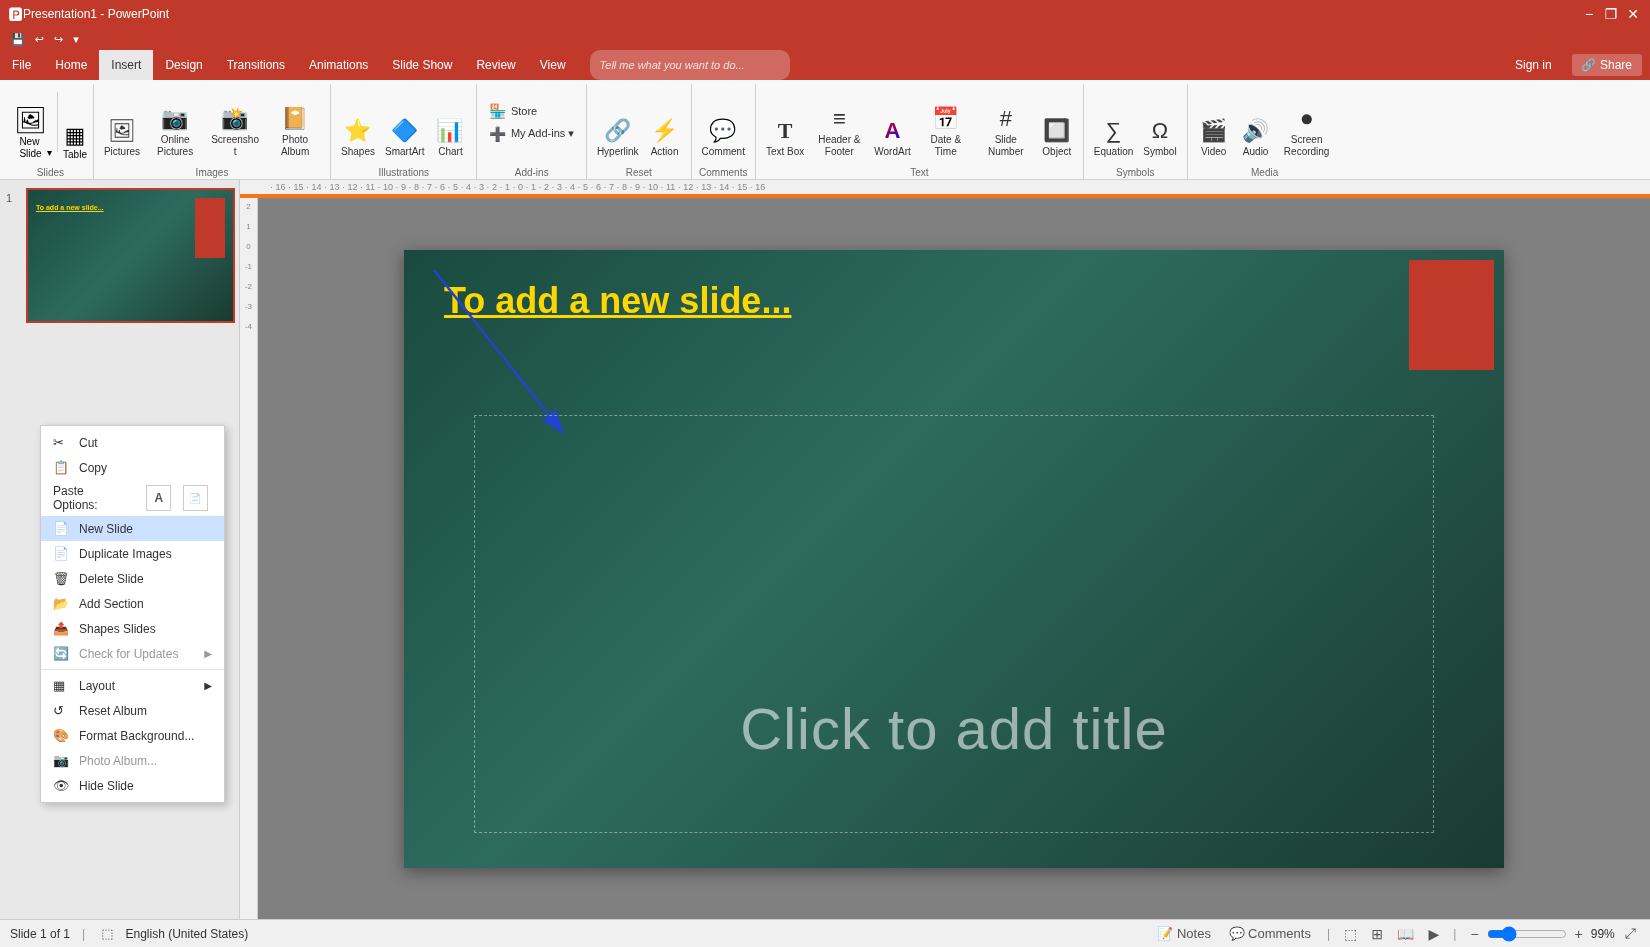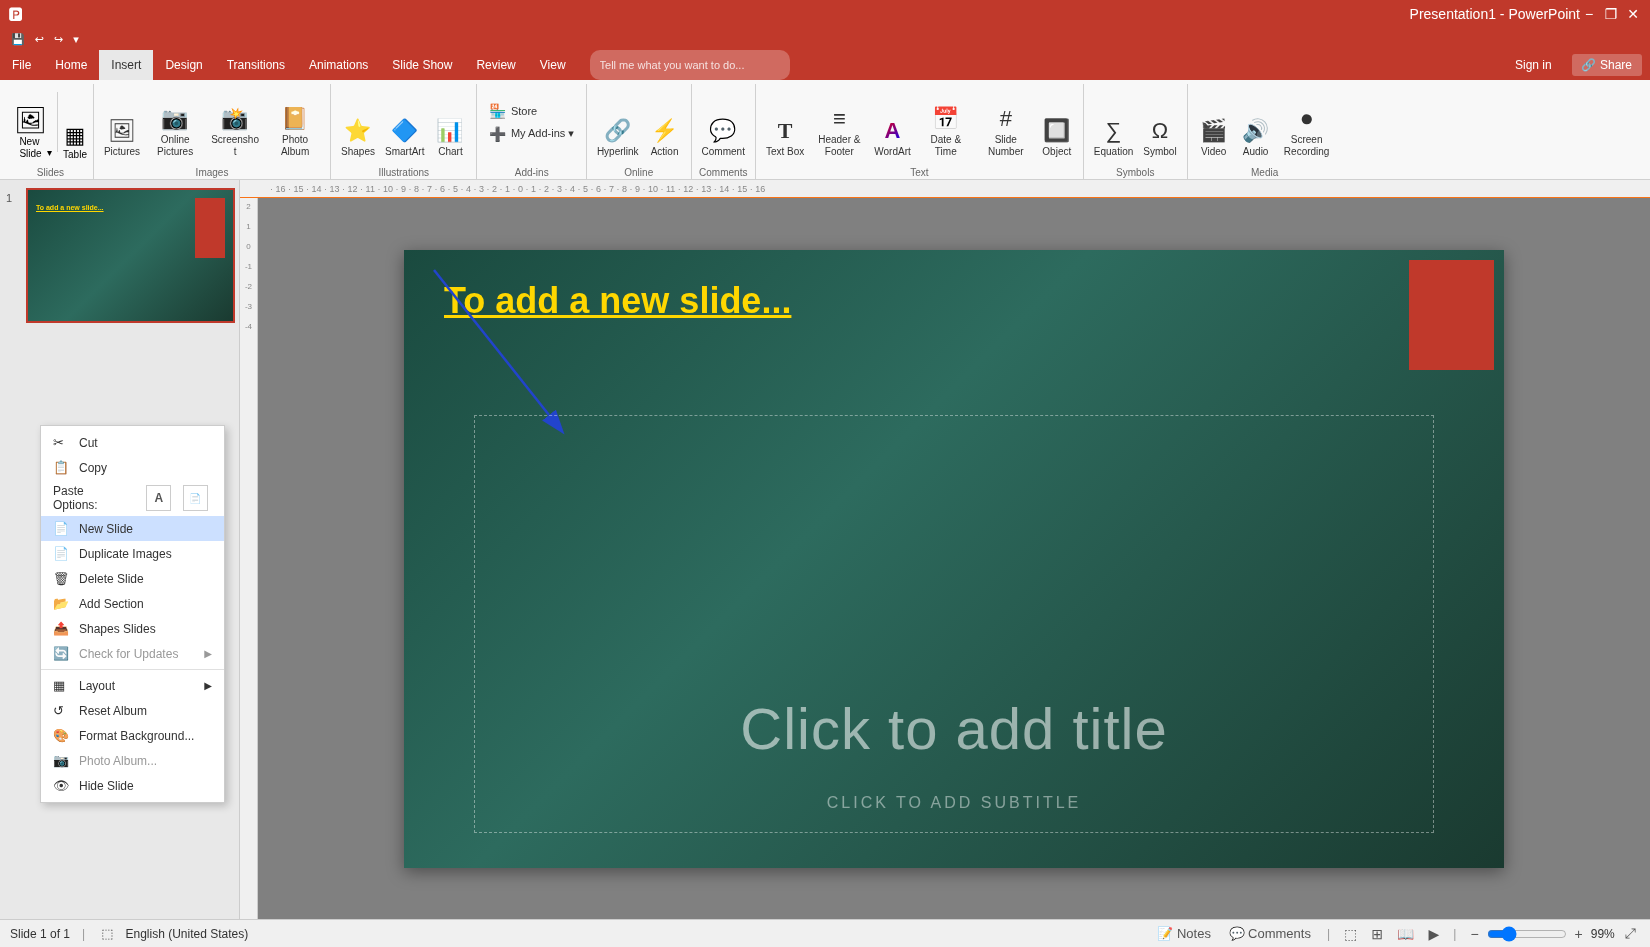--- a/index.html
+++ b/index.html
@@ -8,21 +8,21 @@
     
     #title-bar {
       background: #c0392b;
       height: 28px;
       display: flex;
       align-items: center;
       justify-content: space-between;
       padding: 0 8px;
       color: white;
     }
-    #title-bar .title-text { flex: 1; text-align: right; font-size: 14px; }
+    #title-bar .title-text { flex: 1; text-align: left; font-size: 12px; }
     #title-bar .win-controls { display: flex; gap: 4px; }
     #title-bar .win-btn { width: 18px; height: 18px; border: none; background: transparent; color: white; font-size: 14px; cursor: pointer; display: flex; align-items: center; justify-content: center; }
 
     
     #quick-access {
       background: #c0392b;
       height: 22px;
       display: flex;
       align-items: center;
       padding: 0 8px;
@@ -53,20 +53,21 @@
       padding: 0 12px;
     }
     .search-bar input {
       background: rgba(255,255,255,0.25);
       border: none;
       border-radius: 10px;
       padding: 9px 10px;
       color: white;
       font-size: 11px;
       width: 200px;
+      font-style: italic;
     }
     .search-bar input::placeholder { color: rgba(255,255,255,0.8); }
     .sign-in { padding: 0 12px; color: white; font-size: 12px; display: flex; align-items: center; cursor: pointer; }
     .share-btn { background: rgba(255,255,255,0.25); margin: 4px 8px; padding: 0 10px; border-radius: 3px; color: white; font-size: 12px; display: flex; align-items: center; cursor: pointer; }
 
     
     #ribbon {
       background: #f8f8f8;
       border-bottom: 1px solid #d0d0d0;
       height: 100px;
@@ -204,21 +205,21 @@
     
     #content-area {
       flex: 1;
       display: flex;
       flex-direction: column;
       overflow: hidden;
     }
     #h-ruler {
       height: 18px;
       background: #f0f0f0;
-      border-bottom: 1px solid #f97316;
+      border-bottom: 4px solid #f97316;
       display: flex;
       align-items: center;
       padding-left: 30px;
       font-size: 9px;
       color: #888;
       overflow: hidden;
     }
     #slide-area {
       flex: 1;
       background: #808080;
@@ -462,21 +463,21 @@
     <div class="ribbon-group-content">
       <div class="ribbon-btn">
         <span class="icon">🔗</span>
         <span class="label">Hyperlink</span>
       </div>
       <div class="ribbon-btn">
         <span class="icon">⚡</span>
         <span class="label">Action</span>
       </div>
     </div>
-    <div class="ribbon-group-label">Online</div>
+    <div class="ribbon-group-label">Reset</div>
   </div>
 
   <div class="ribbon-group">
     <div class="ribbon-group-content">
       <div class="ribbon-btn">
         <span class="icon">💬</span>
         <span class="label">Comment</span>
       </div>
     </div>
     <div class="ribbon-group-label">Comments</div>
@@ -657,21 +658,20 @@
               <marker id="arrowhead" markerWidth="10" markerHeight="7" refX="0" refY="3.5" orient="auto">
                 <polygon points="0 0, 10 3.5, 0 7" fill="#2244cc"></polygon>
               </marker>
             </defs>
 
             <line x1="30" y1="20" x2="145" y2="165" stroke="#2244cc" stroke-width="2.5" marker-end="url(#arrowhead)"></line>
           </svg>
 
           <div id="slide-content-box">
             <div id="slide-title-placeholder">Click to add title</div>
-            <div id="slide-subtitle-placeholder">CLICK TO ADD SUBTITLE</div>
           </div>
         </div>
       </div>
     </div>
   </div>
 </div>
 
 <div id="status-bar">
   <div class="status-left">
     <span>Slide 1 of 1</span>

